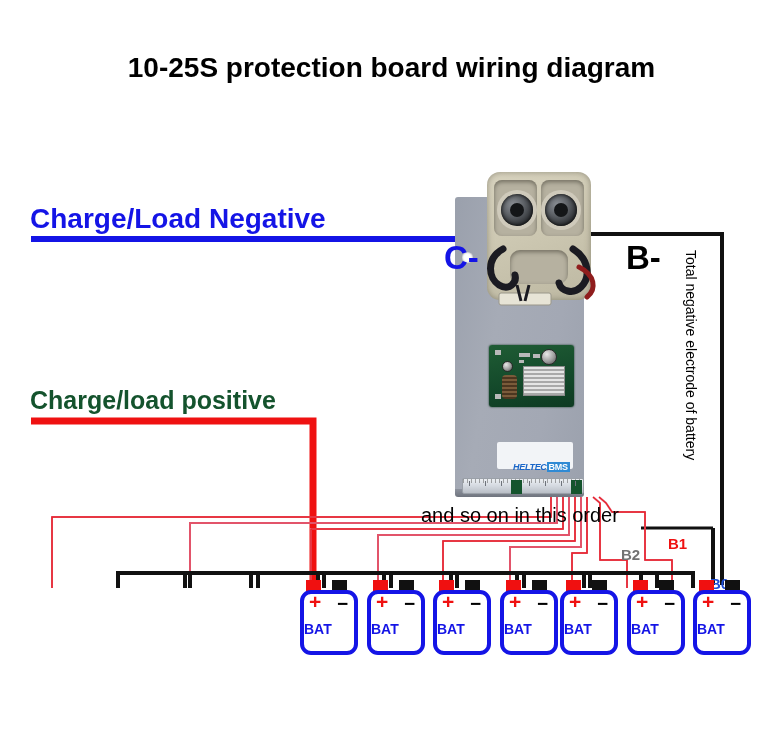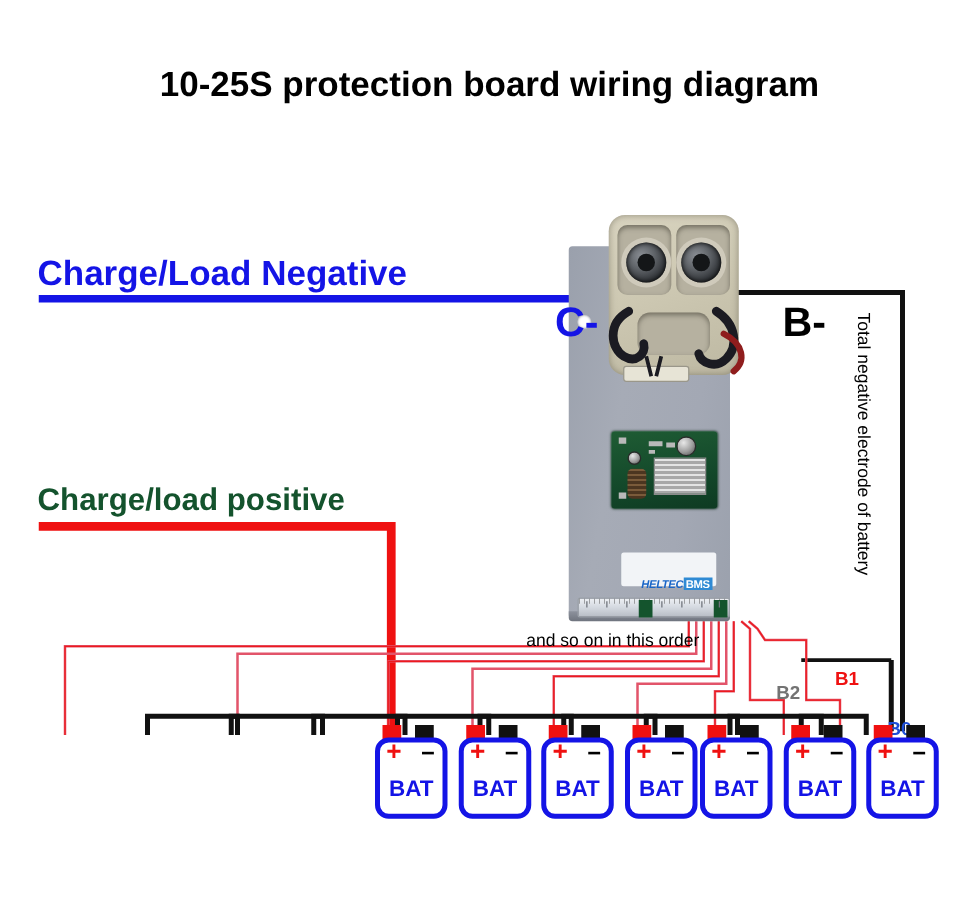--- a/index.html
+++ b/index.html
@@ -58,21 +58,21 @@
     font-weight: bold;
   }
   .lbl-bminus {
     left: 626px; top: 239px;
     font-size: 33px;
     color: #000000;
     font-weight: bold;
   }
   .lbl-order {
     left: 421px; top: 504px;
-    font-size: 14px;
+    font-size: 20px;
     font-weight: normal;
     color: #000000;
   }
   .lbl-b2 { left: 621px; top: 546px; font-size: 15px; color: #737373; }
   .lbl-b1 { left: 668px; top: 535px; font-size: 15px; color: #ef1111; }
   .lbl-b0 { left: 710px; top: 575px; font-size: 15px; color: #1d4ed8; }
   .lbl-vert {
     left: 699px; top: 250px;
     font-size: 14px;
     font-weight: normal;
@@ -103,22 +103,22 @@
     right: 6px; top: 0px;
     font-size: 19px;
     font-weight: bold;
     color: #000000;
     line-height: 20px;
   }
   .bat .bt {
     position: absolute;
     left: 0; right: 0;
     top: 27px;
-    text-align: center;
-    font-size: 18px;
+    text-align: left;
+    font-size: 14px;
     font-weight: bold;
     color: #1414e6;
   }
   .tab-pos {
     position: absolute;
     width: 15px;
     height: 13px;
     background: #f01010;
   }
   .tab-neg {

